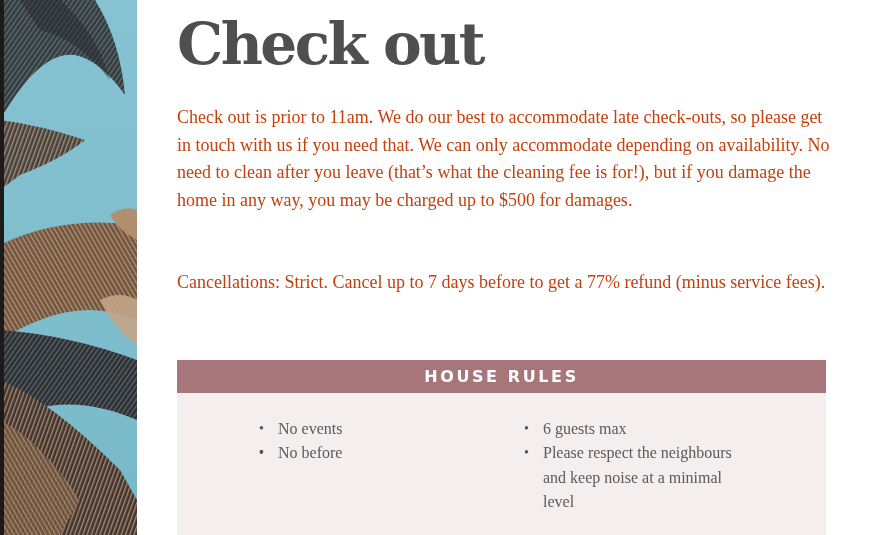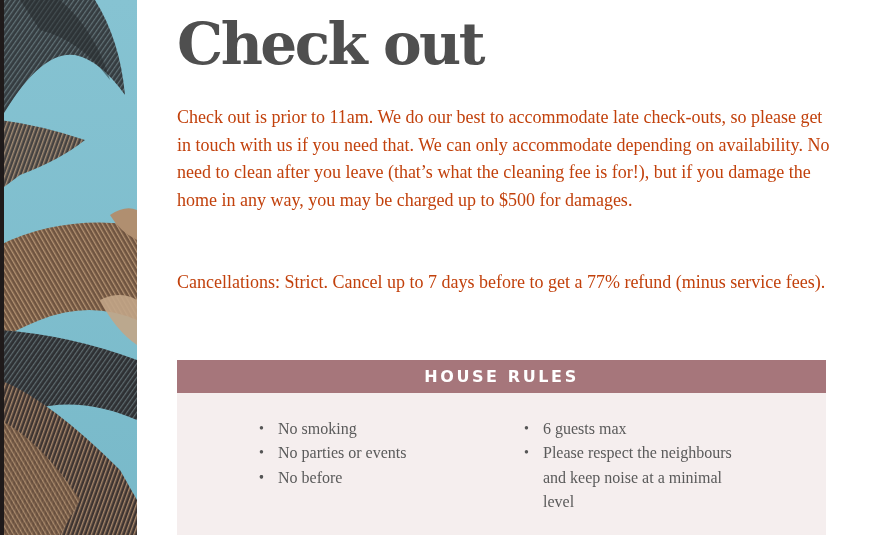--- a/index.html
+++ b/index.html
@@ -154,25 +154,24 @@
 
     <p class="para para1">Check out is prior to 11am. We do our best to accommodate late check-outs, so please get in touch with us if you need that. We can only accommodate depending on availability. No need to clean after you leave (that’s what the cleaning fee is for!), but if you damage the home in any way, you may be charged up to $500 for damages.</p>
     <p class="para para2">Cancellations: Strict. Cancel up to 7 days before to get a 77% refund (minus service fees).</p>
 
     <div class="rules-header">HOUSE RULES</div>
 
     <div class="rules-body">
       <ul class="rules-col left">
         <li>
           <span class="bullet">•</span>
-          <span>No smoking</span>
+          <span>No events</span>
         </li>
         <li>
           <span class="bullet">•</span>
-          <span>No parties or events</span>
         </li>
         <li>
           <span class="bullet">•</span>
         </li>
         <li>
           <span class="bullet">•</span>
           <span>No before</span>
         </li>
       </ul>
 

